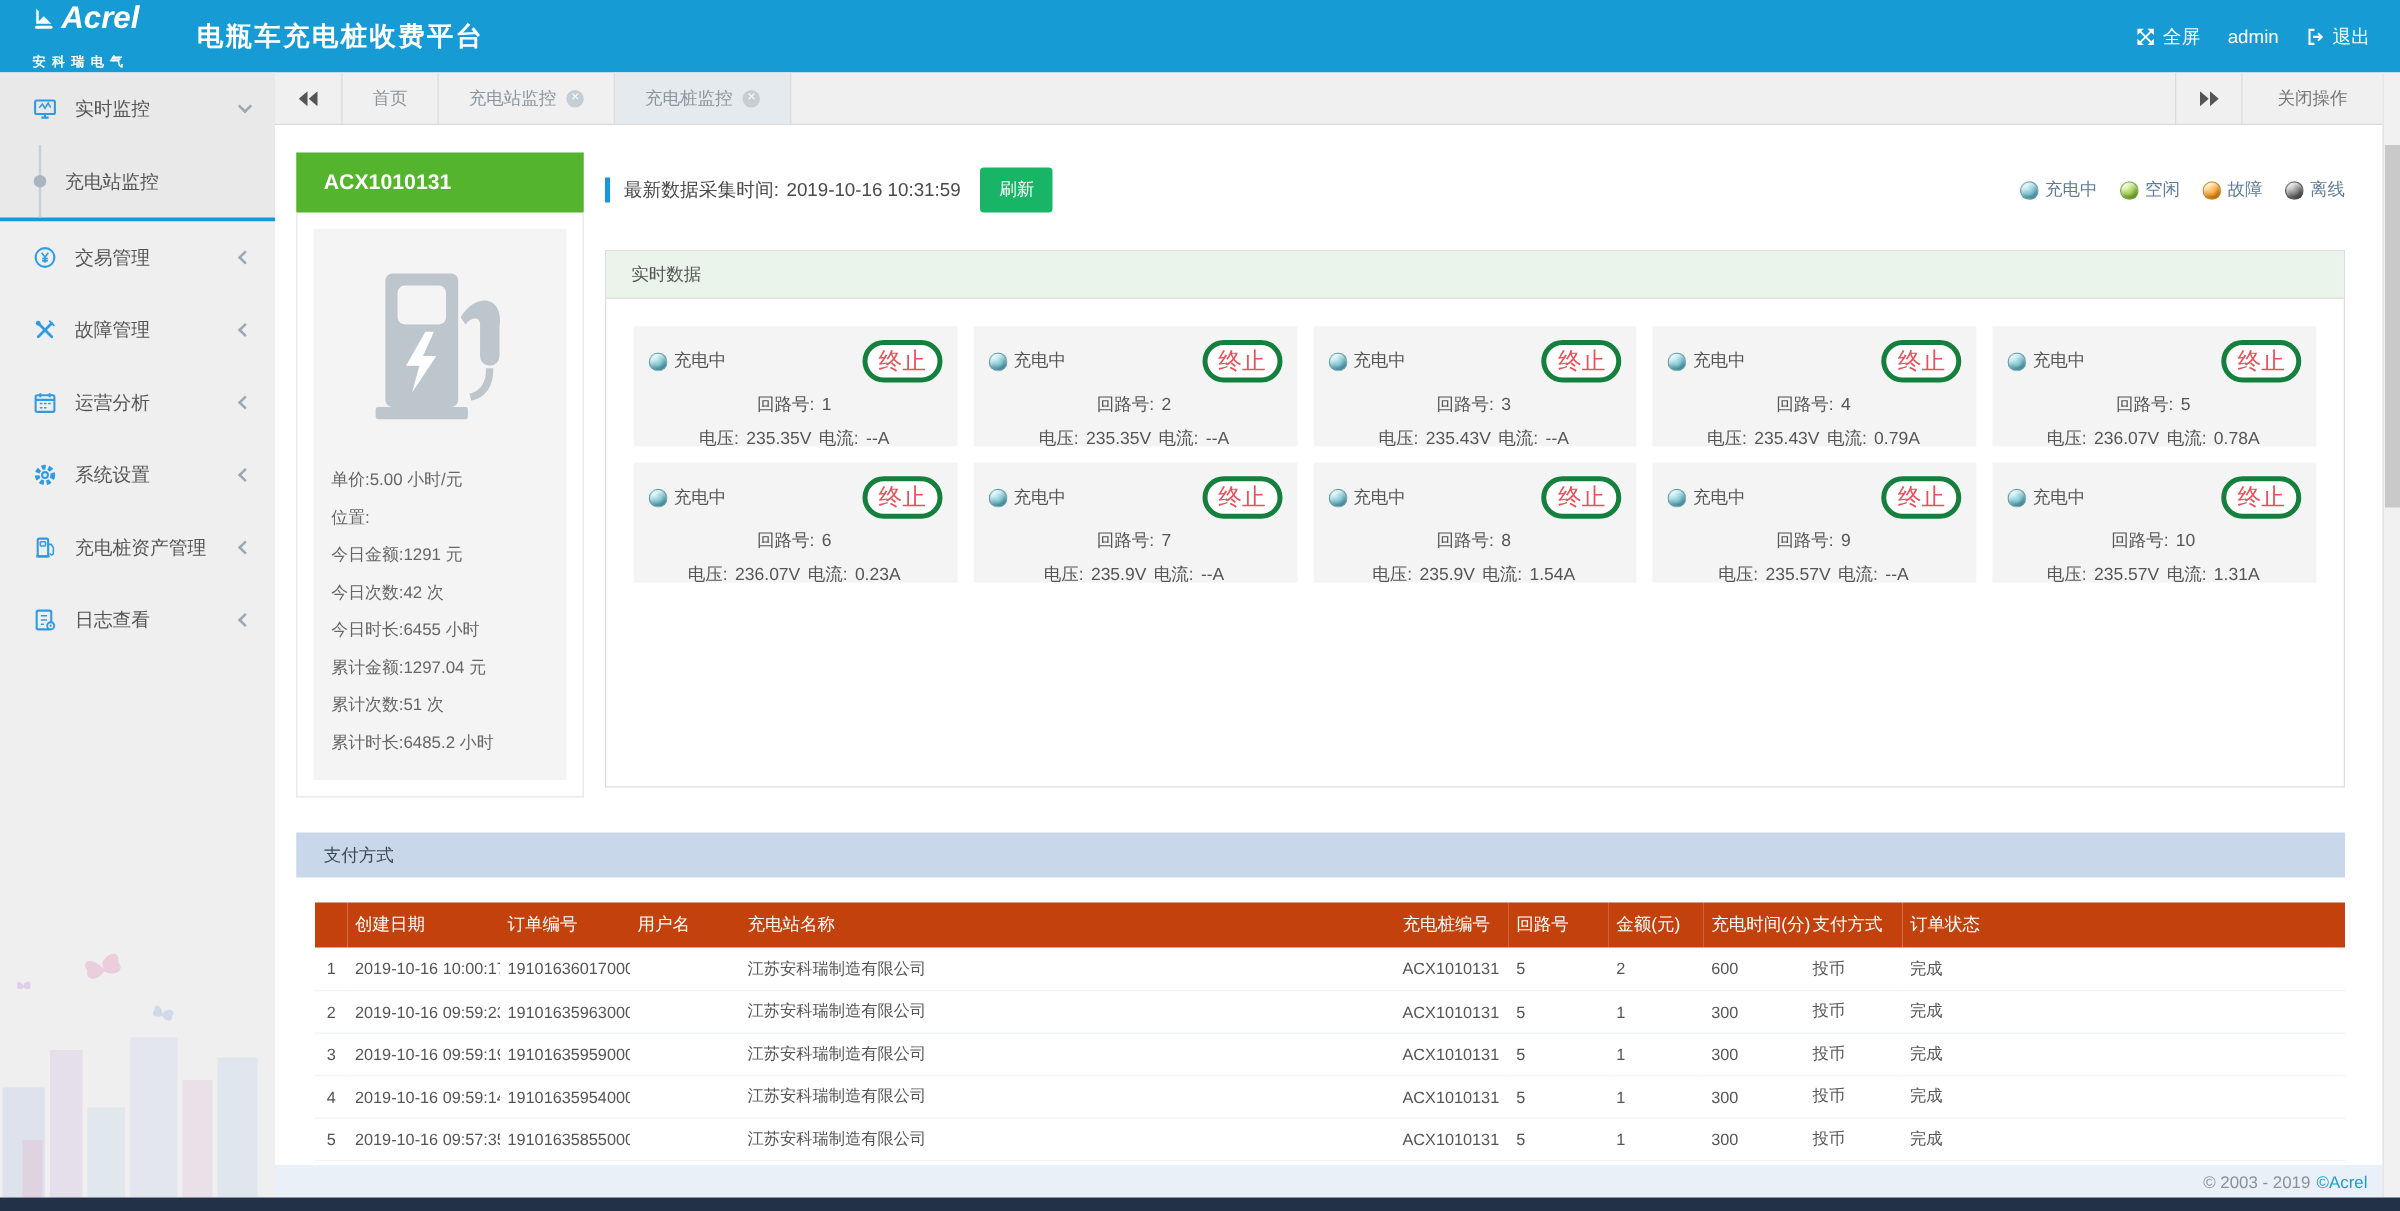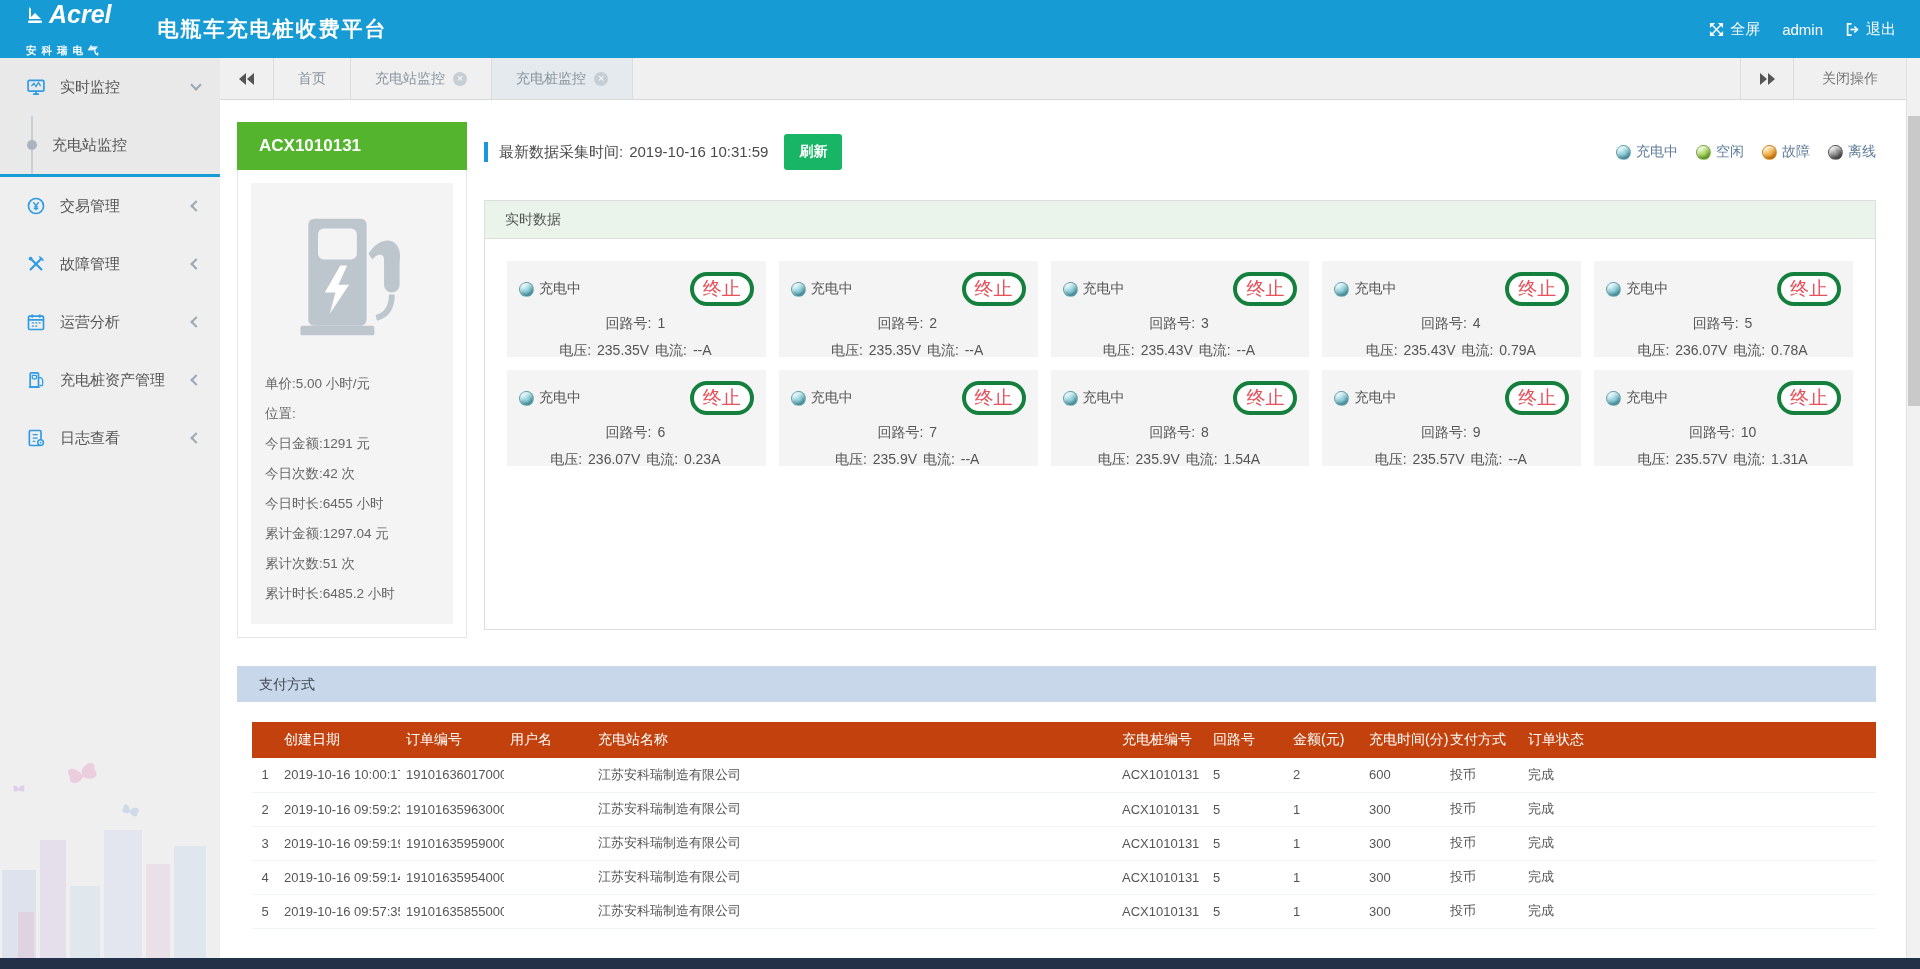--- a/index.html
+++ b/index.html
@@ -52,21 +52,21 @@
   .station-head { height:48px; background:#55b42e; color:#fff; font-size:17px; font-weight:bold; line-height:48px; padding-left:22px; }
   .station-body { border:1px solid #e5e5e5; border-top:none; padding:13px; height:468px; }
   .station-inner { background:#f4f4f4; height:100%; padding:28px 14px 0; }
   .pump { display:block; margin:0 auto 22px; }
   .stat-line { font-size:13.5px; color:#666; line-height:30px; display:flex; gap:0; white-space:nowrap; }
 
   .panel-top { position:absolute; left:264px; top:32px; right:30px; height:40px; display:flex; align-items:center; }
   .accent-bar { width:4px; height:20px; background:#1797df; margin-right:11px; flex:none; }
   .collect { font-size:15px; color:#4a4a4a; }
   .collect .t { margin-left:6px; }
-  .refresh-btn { margin-left:16px; background:#18b566; color:#fff; border:none; border-radius:3px; font-size:14px; padding:9px 15px; cursor:pointer;font-weight:bold; }
+  .refresh-btn { margin-left:16px; background:#18b566; color:#fff; border:none; border-radius:3px; font-size:14px; padding:9px 15px; cursor:pointer; }
   .legend { margin-left:auto; display:flex; align-items:center; gap:18px; font-size:14px; color:#5e7b99; }
   .legend-item { display:flex; align-items:center; gap:5px; }
   .orb { width:15px; height:15px; border-radius:50%; display:inline-block; flex:none;
          box-shadow:inset -1px -2px 3px rgba(0,0,0,.28), inset 1px 2px 3px rgba(255,255,255,.85);
          border:1px solid rgba(0,0,0,.12); }
   .c-charging { background:radial-gradient(circle at 35% 30%, #cdeef2, #6cbccb 60%, #4da3b5); }
   .c-idle     { background:radial-gradient(circle at 35% 30%, #e2f3b0, #8cc63f 60%, #6fae2a); }
   .c-fault    { background:radial-gradient(circle at 35% 30%, #ffd98f, #f59a23 60%, #e07f00); }
   .c-offline  { background:radial-gradient(circle at 35% 30%, #cfcfcf, #6a6a6a 60%, #333); }
 
@@ -175,20 +175,28 @@
     <div class="side-item">
       <svg class="s-icon" viewBox="0 0 24 24" fill="none" stroke="currentColor" stroke-width="2">
         <rect x="3" y="5" width="18" height="16" rx="1.5"></rect>
         <path d="M3 9.5h18M7.5 3v4M16.5 3v4"></path>
         <path d="M7 13h2.5M11 13h2.5M15 13h2.5M7 17h2.5M11 17h2.5" stroke-width="1.5"></path>
       </svg>
       <span class="s-label">运营分析</span>
       <i class="chev left"></i>
     </div>
 
+    <div class="side-item">
+      <svg class="s-icon" viewBox="0 0 24 24" fill="none" stroke="currentColor">
+        <circle cx="12" cy="12" r="7.5" stroke-width="4.5" stroke-dasharray="3.8 2.6"></circle>
+        <circle cx="12" cy="12" r="2.8" stroke-width="2"></circle>
+      </svg>
+      <span class="s-label">系统设置</span>
+      <i class="chev left"></i>
+    </div>
 
     <div class="side-item">
       <svg class="s-icon" viewBox="0 0 24 24" fill="none" stroke="currentColor" stroke-width="2">
         <rect x="5" y="3.5" width="10" height="17" rx="1.5"></rect>
         <rect x="7.5" y="6.5" width="5" height="4" rx="0.8" stroke-width="1.5"></rect>
         <path d="M3.5 20.5h13"></path>
         <path d="M15 9h3l2 3v5.5a1.6 1.6 0 01-3.2 0" stroke-width="1.5"></path>
       </svg>
       <span class="s-label">充电桩资产管理</span>
       <i class="chev left"></i>
@@ -533,20 +541,24 @@
           <td>5</td>
           <td>1</td>
           <td>300</td>
           <td>投币</td>
           <td>完成</td>
         </tr>
       </tbody>
     </table>
   </div>
 
+  <div class="footer">
+    <span>© 2003 - 2019</span>
+    <span class="brand">©Acrel</span>
+  </div>
 
   <div class="vscroll">
     <div class="vthumb"></div>
   </div>
 
   <div class="bottombar"></div>
 
 </div>
 
 </body></html>

